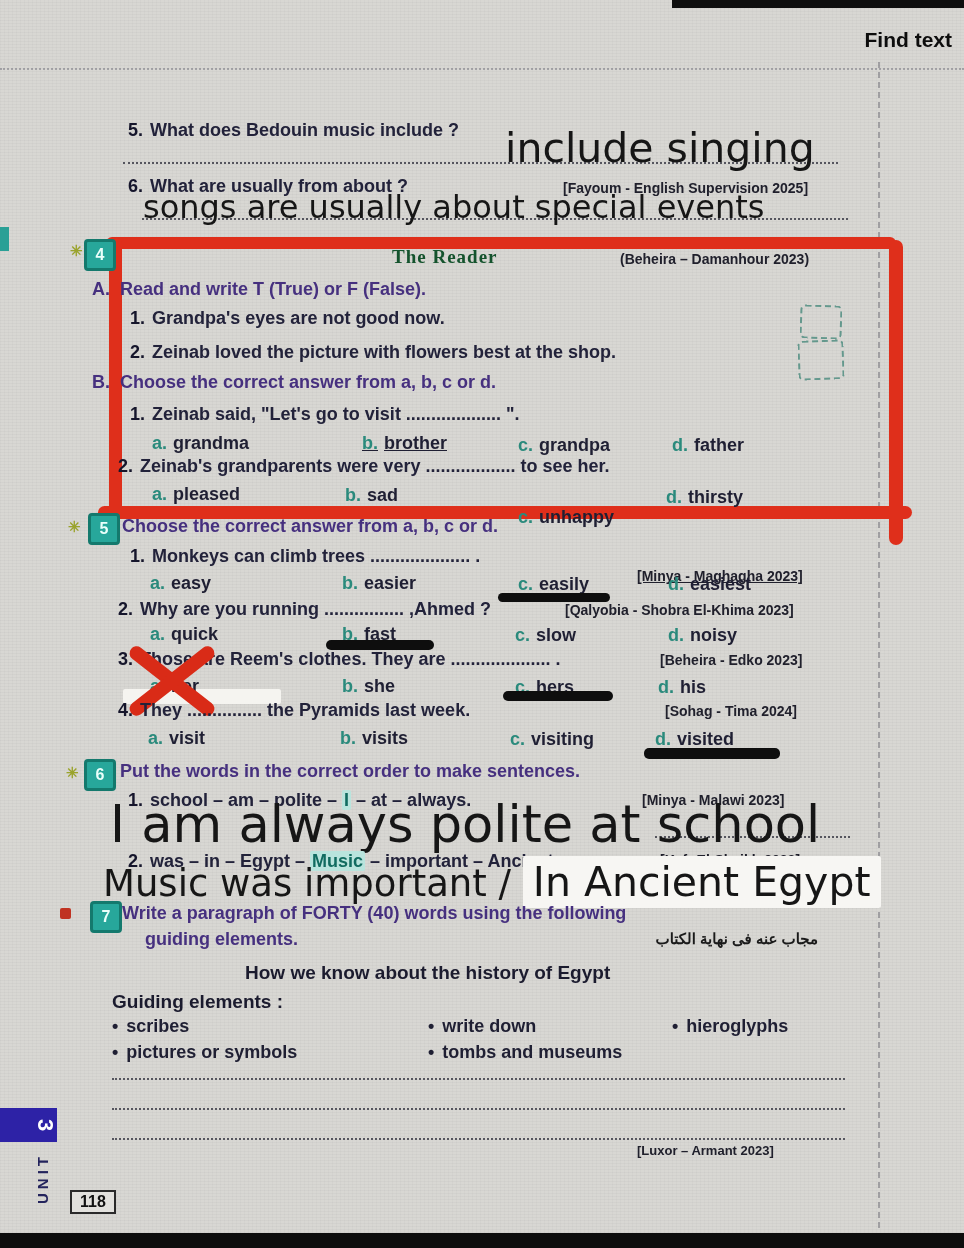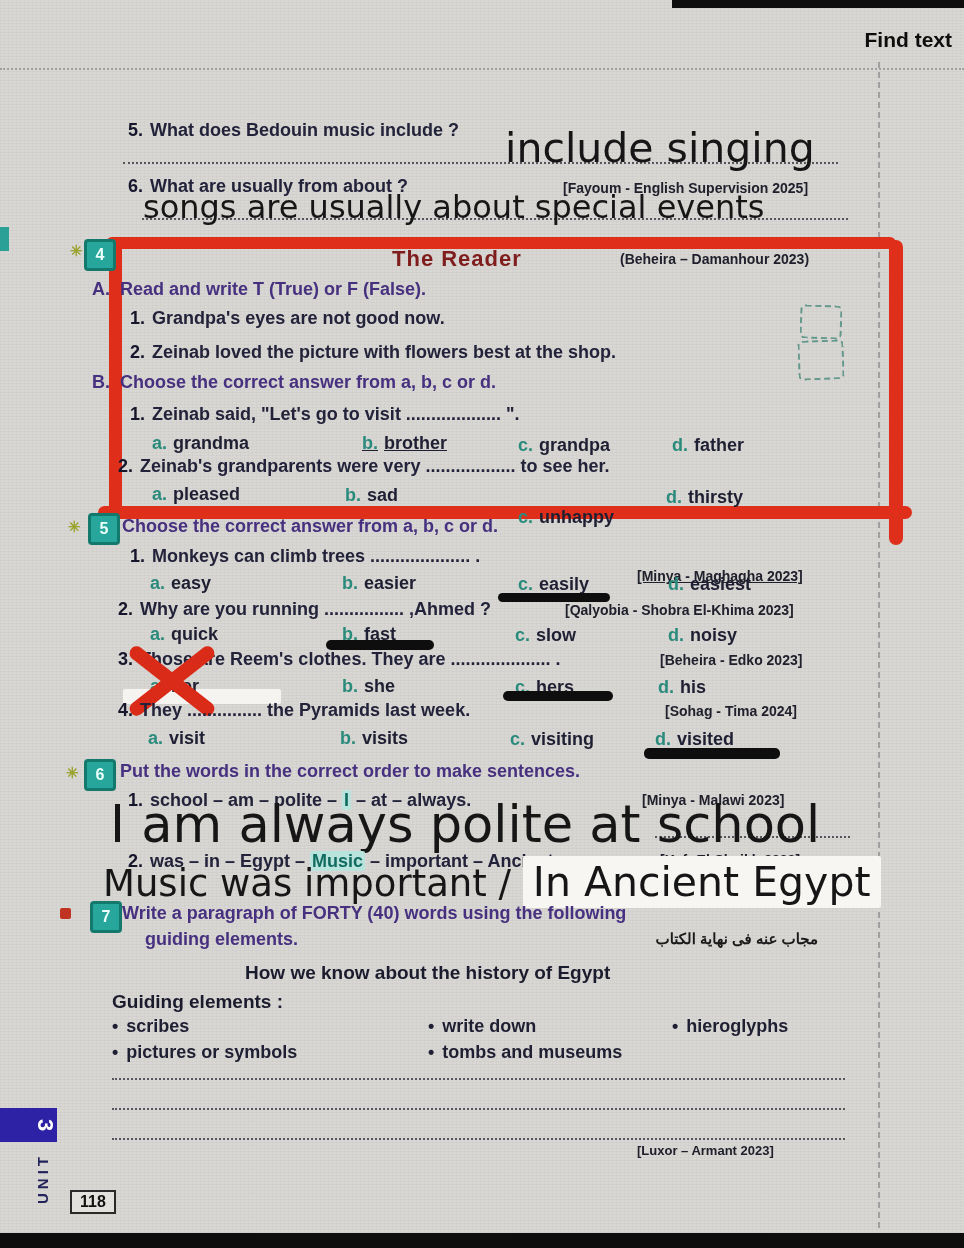--- a/index.html
+++ b/index.html
@@ -67,21 +67,21 @@
   <div class="abs dotline" style="left:142px;top:196px;width:706px;height:22px;"></div>
   <div class="abs typed" style="left:143px;top:188px;font-size:32px;">songs are usually about special events</div>
 
   <div class="abs redline" style="left:106px;top:237px;width:790px;height:12px;"></div>
   <div class="abs redline" style="left:109px;top:237px;width:13px;height:282px;"></div>
   <div class="abs redline" style="left:98px;top:506px;width:814px;height:13px;"></div>
   <div class="abs redline" style="left:889px;top:240px;width:14px;height:305px;"></div>
 
   <div class="abs star" style="left:70px;top:242px;">✳</div>
   <div class="abs marker" style="left:84px;top:239px;">4</div>
-  <div class="abs plabel" style="left:392px;top:246px;font-size:22px;letter-spacing:1px;color:#7f1d1d;">The Reader</div>
+  <div class="abs plabel" style="left:392px;top:246px;font-size:19px;letter-spacing:1px;color:#14532d;font-family:Liberation Serif, serif;">The Reader</div>
   <div class="abs src" style="left:620px;top:251px;">(Beheira – Damanhour 2023)</div>
 
   <div class="abs plabel" style="left:92px;top:279px;">A.</div>
   <div class="abs plabel" style="left:120px;top:279px;">Read and write T (True) or F (False).</div>
   <div class="abs qline" style="left:130px;top:308px;">
     <span class="qnum">1.</span><span>Grandpa's eyes are not good now.</span>
   </div>
   <div class="abs qline" style="left:130px;top:342px;">
     <span class="qnum">2.</span><span>Zeinab loved the picture with flowers best at the shop.</span>
   </div>

